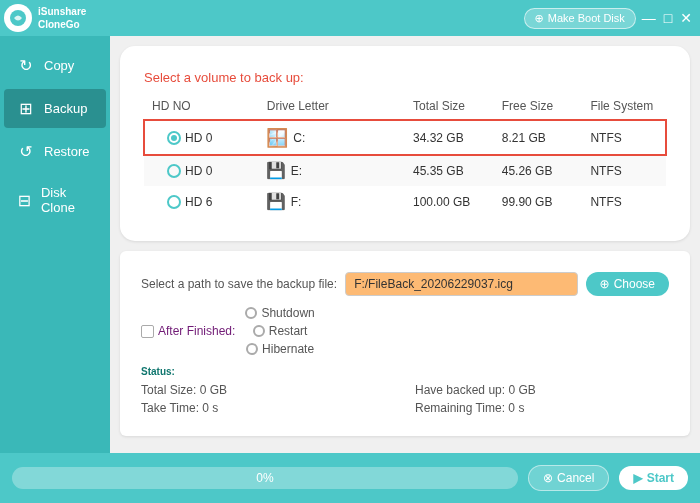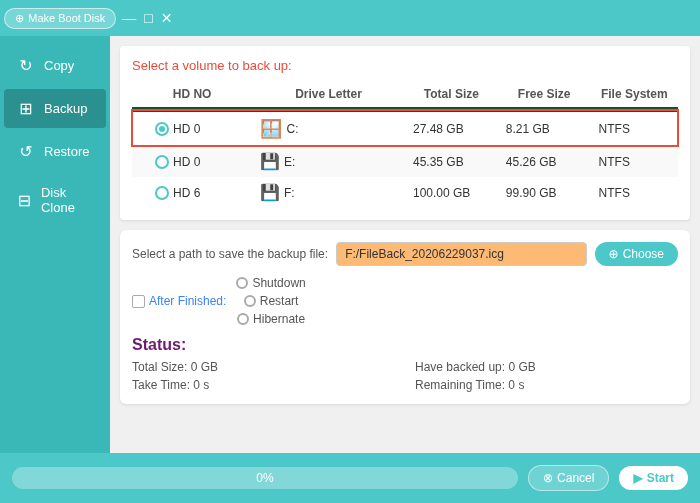--- a/index.html
+++ b/index.html
@@ -123,44 +123,44 @@
       display: flex;
       flex-direction: column;
       padding: 10px;
       gap: 10px;
       overflow: hidden;
     }
 
     
     .section-card {
       background: white;
-      border-radius: 4px;
-      padding: 12px;
+      border-radius: 15px;
+      padding: 24px;
       box-shadow: 0 1px 3px rgba(0,0,0,0.1);
     }
 
     .section-title {
       font-size: 13px;
       color: #e74c3c;
       margin-bottom: 10px;
       font-weight: normal;
     }
 
     
     .volume-table {
       width: 100%;
       border-collapse: collapse;
     }
     .volume-table th {
-      text-align: center;
-      font-weight: bold;
+      text-align: left;
+      font-weight: normal;
       color: #555;
       font-size: 12px;
       padding: 4px 8px 6px 8px;
-      border-bottom: 5px solid #14532d;
+      border-bottom: 2px solid #14532d;
     }
     .volume-table td {
       padding: 6px 8px;
       font-size: 12px;
       color: #333;
     }
     .volume-table tr.selected td {
       
     }
     .volume-row {
@@ -206,21 +206,21 @@
     }
     .hdd-icon {
       font-size: 16px;
       color: #888;
     }
 
     
     .backup-section {
       background: white;
       border-radius: 6px;
-      padding: 12px;
+      padding: 21px;
       box-shadow: 0 1px 3px rgba(0,0,0,0.1);
     }
     .path-row {
       display: flex;
       align-items: center;
       gap: 8px;
       margin-bottom: 10px;
     }
     .path-label {
       font-size: 12px;
@@ -254,21 +254,21 @@
       display: flex;
       align-items: center;
       gap: 10px;
       margin-bottom: 10px;
     }
     .checkbox-wrapper {
       display: flex;
       align-items: center;
       gap: 4px;
       font-size: 12px;
-      color: #3b82f6;
+      color: #701a75;
     }
     .checkbox-box {
       width: 13px;
       height: 13px;
       border: 1px solid #aaa;
       background: white;
       border-radius: 2px;
     }
     .radio-group {
       display: flex;
@@ -289,23 +289,23 @@
       border-radius: 50%;
       border: 2px solid #aaa;
     }
 
     .status-section {
       display: grid;
       grid-template-columns: 1fr 1fr;
       gap: 4px 20px;
     }
     .status-title {
-      font-size: 16px;
+      font-size: 10px;
       font-weight: bold;
-      color: #701a75;
+      color: #0f766e;
       grid-column: 1 / -1;
       margin-bottom: 2px;
     }
     .status-item {
       font-size: 12px;
       color: #555;
     }
 
     
     .bottom-bar {
@@ -371,20 +371,30 @@
     .col-total { width: 17%; margin-top: 46px; }
     .col-free { width: 17%; }
     .col-fs { width: 16%; }
   </style>
 </head>
 <body>
 
 <div class="app-window">
 
   <div class="title-bar">
+    <div class="title-bar-left">
+      <div class="app-logo">
+        <svg width="18" height="18" viewBox="0 0 18 18">
+          <circle cx="9" cy="9" r="8" fill="#4dc8c8"></circle>
+          <path d="M5 9 Q9 4 13 9 Q9 14 5 9Z" fill="white" opacity="0.8"></path>
+        </svg>
+      </div>
+      <div class="app-title-text" style="white-space:pre-line;font-size:10px;line-height:1.3;">iSunshare
+CloneGo</div>
+    </div>
     <div class="title-bar-right">
       <button class="make-boot-btn">
         <span>⊕</span>
         <span>Make Boot Disk</span>
       </button>
       <div class="win-controls">
         <span class="win-ctrl">—</span>
         <span class="win-ctrl">□</span>
         <span class="win-ctrl">✕</span>
       </div>
@@ -431,21 +441,21 @@
                 <td>
     <div class="radio-cell">
       <div class="radio-dot checked"></div>
       <span>HD 0</span>
     </div>
                 </td>
                 <td><div class="drive-icon">
                     <span class="win-icon">🪟</span>
                     <span>C:</span>
                   </div></td>
-                <td>27.48 GB</td>
+                <td>34.32 GB</td>
                 <td>8.21 GB</td>
                 <td>NTFS</td>
               </tr>
               <tr class="volume-row" style="">
                 <td>
     <div class="radio-cell">
       <div class="radio-dot "></div>
       <span>HD 0</span>
     </div>
                 </td>

